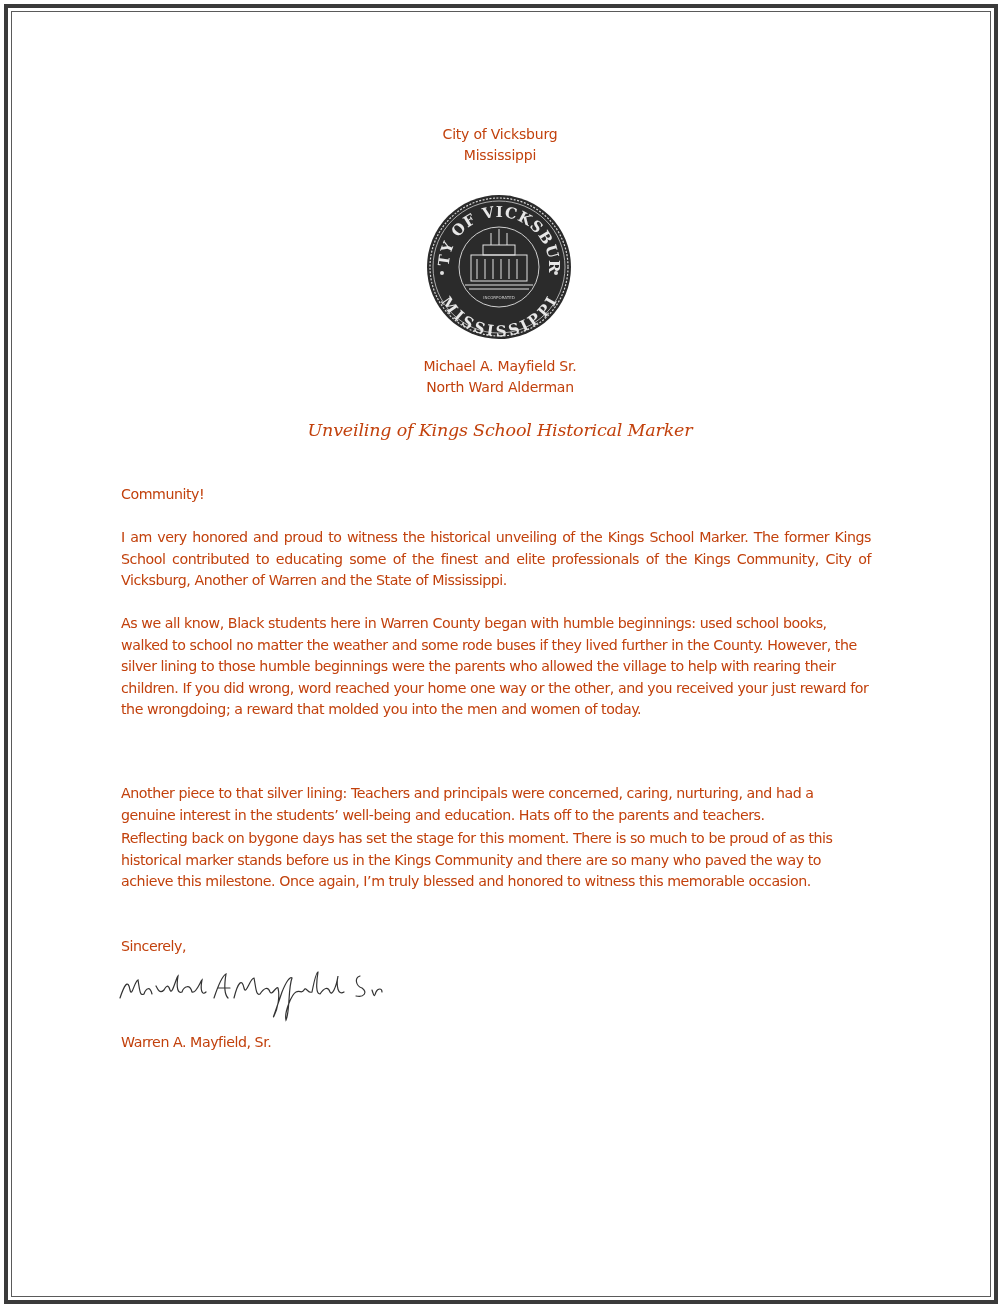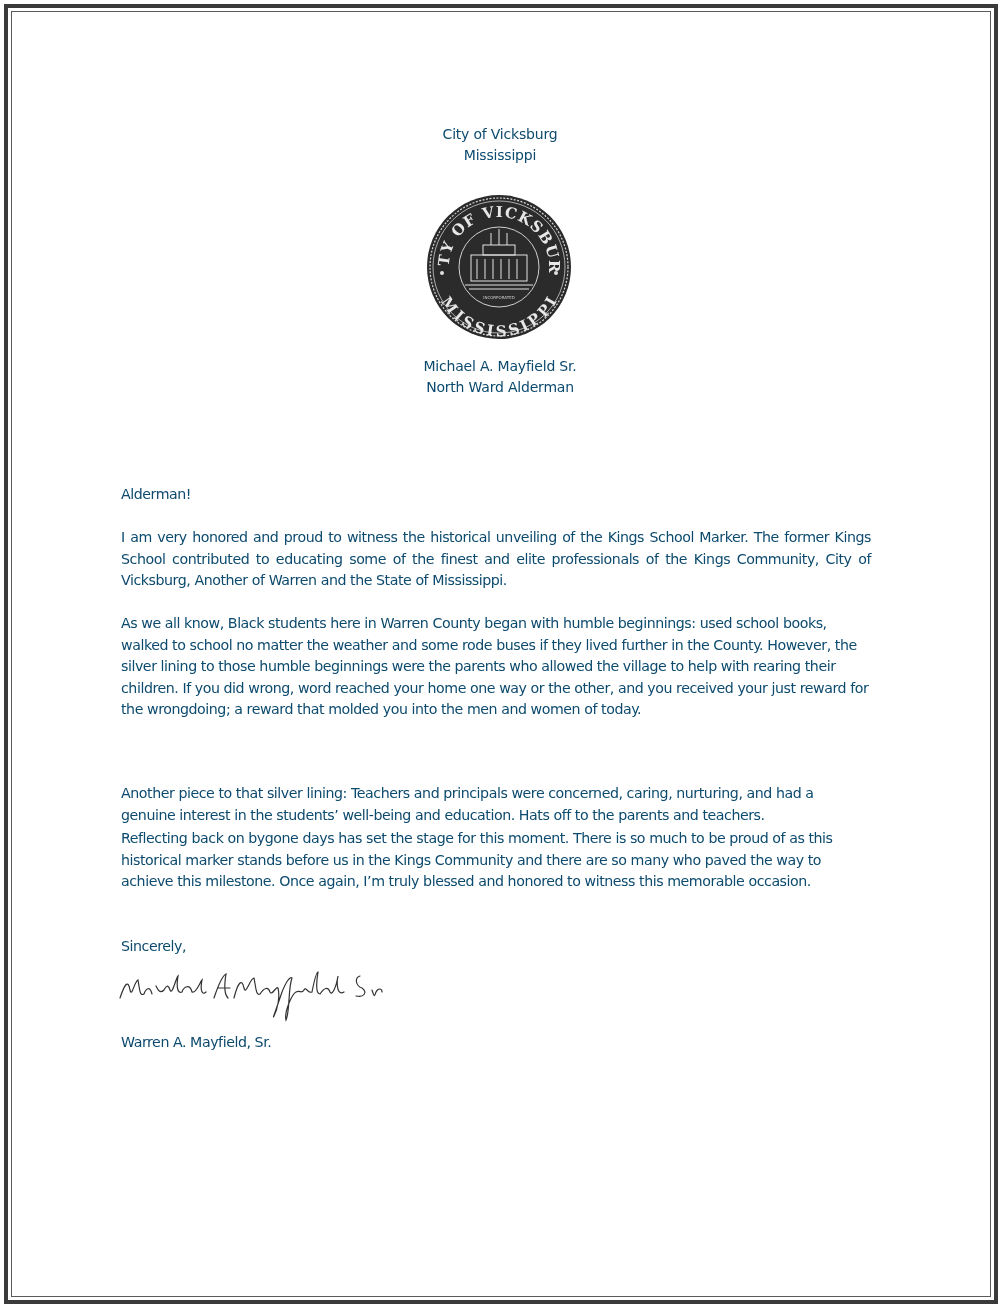--- a/index.html
+++ b/index.html
@@ -6,21 +6,21 @@
   body { width: 1000px; height: 1308px; position: relative; overflow: hidden; }
   .frame-outer {
     position: absolute; left: 4px; top: 4px; right: 2px; bottom: 4px;
     border: 4px solid #3a3a3a;
   }
   .frame-inner {
     position: absolute; left: 11px; top: 11px; right: 9px; bottom: 11px;
     border: 1px solid #5a5a5a;
   }
   .doc { position: absolute; left: 0; top: 0; width: 1000px; height: 1308px;
-    font-family: "DejaVu Sans", "Liberation Sans", sans-serif; color: #0c4a6e; border-radius: 26px; }
+    font-family: "DejaVu Sans", "Liberation Sans", sans-serif; color: #c2410c; border-radius: 26px; }
   .center { position: absolute; left: 0; width: 1000px; text-align: center; }
   .hdr { font-size: 14px; line-height: 21px; letter-spacing: -0.2px; }
   .title {
     font-family: "DejaVu Serif", "Liberation Serif", serif; font-style: italic;
     font-size: 17.5px; letter-spacing: -0.2px;
   }
   .seal {
     position: absolute; left: 425px; top: 193px; width: 148px; height: 148px;
   }
   .body-text {
@@ -76,22 +76,23 @@
         <line x1="40" y1="92" x2="108" y2="92"></line>
         <line x1="44" y1="96" x2="104" y2="96"></line>
       </g>
       <text x="74" y="106" text-anchor="middle" font-size="4" fill="#cfcfcf" font-family="DejaVu Sans, sans-serif">INCORPORATED</text>
     </svg>
   </div>
 
   <div class="center hdr" style="top:377px;">North Ward Alderman</div>
   <div class="center hdr" style="top:356px;">Michael A. Mayfield Sr.</div>
 
+  <div class="center title" style="top:420px;">Unveiling of Kings School Historical Marker</div>
 
-  <div class="body-text" style="top:484px;">Alderman!</div>
+  <div class="body-text" style="top:484px;">Community!</div>
 
   <div class="body-text justify" style="top:527px;">I am very honored and proud to witness the historical unveiling of the Kings School Marker. The former Kings School contributed to educating some of the finest and elite professionals of the Kings Community, City of Vicksburg, Another of Warren and the State of Mississippi.</div>
   <div class="body-text" style="top:613px;">As we all know, Black students here in Warren County began with humble beginnings: used school books, walked to school no matter the weather and some rode buses if they lived further in the County. However, the silver lining to those humble beginnings were the parents who allowed the village to help with rearing their children. If you did wrong, word reached your home one way or the other, and you received your just reward for the wrongdoing; a reward that molded you into the men and women of today.</div>
   <div class="body-text" style="top:783px;">Another piece to that silver lining: Teachers and principals were concerned, caring, nurturing, and had a genuine interest in the students’ well-being and education. Hats off to the parents and teachers.</div>
   <div class="body-text" style="top:936px;">Sincerely,</div>
 
   <div class="body-text" style="top:828px;">Reflecting back on bygone days has set the stage for this moment. There is so much to be proud of as this historical marker stands before us in the Kings Community and there are so many who paved the way to achieve this milestone. Once again, I’m truly blessed and honored to witness this memorable occasion.</div>
 
   <div class="sig">
     <svg width="320" height="62" viewBox="0 0 320 62" fill="none" stroke="#333" stroke-width="1.2" stroke-linecap="round">

